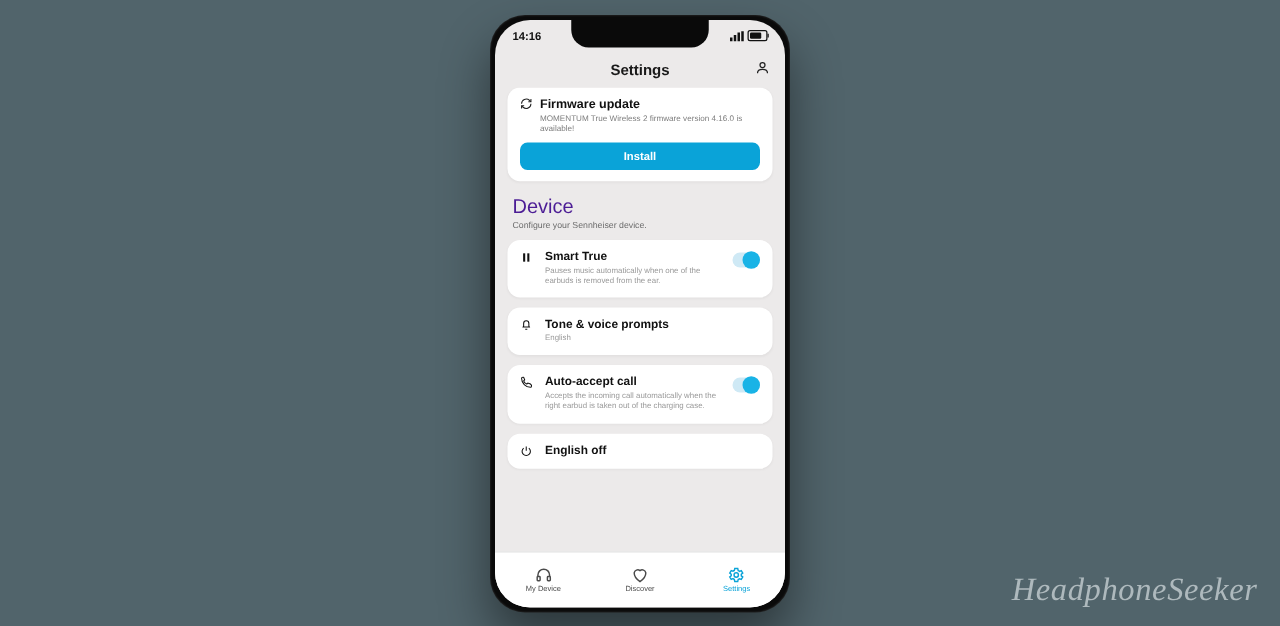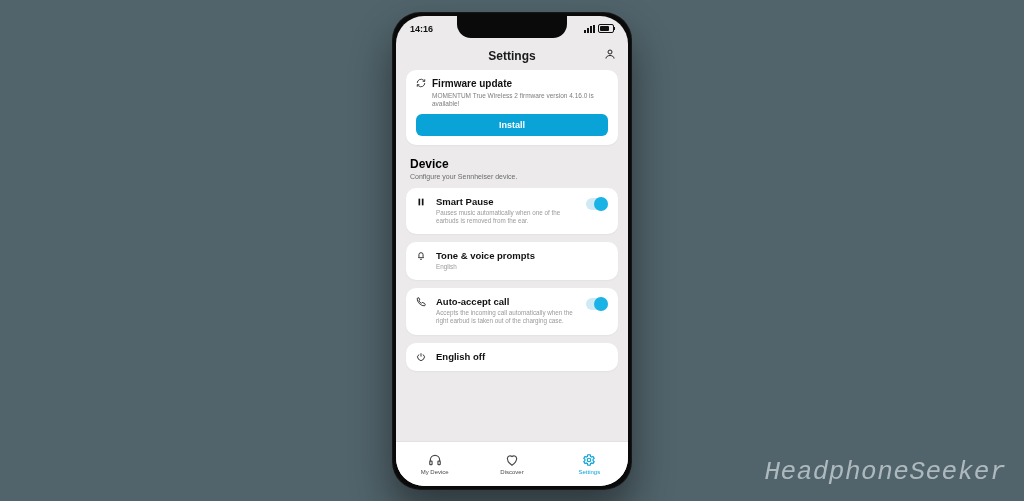--- a/index.html
+++ b/index.html
@@ -18,34 +18,34 @@
   .batt::before{content:"";position:absolute;left:1px;top:1px;width:9px;height:5px;background:#111;border-radius:1px}
   .header{display:flex;align-items:center;justify-content:center;height:28px;position:relative}
   .header h1{margin:0;font-size:12px;font-weight:700;color:#1a1a1a}
   .header .prof{position:absolute;right:12px;top:6px}
   .scroll{padding:0 10px 6px 10px;display:flex;flex-direction:column;gap:8px;height:calc(100% - 26px - 28px - 44px);overflow:hidden}
   .card{background:#fff;border-radius:10px;padding:8px 10px 9px 10px;box-shadow:0 1px 2px rgba(0,0,0,.04)}
   .firm-title{font-size:10px;font-weight:700;color:#111;display:flex;align-items:center;gap:6px}
   .firm-sub{font-size:6.5px;color:#7d7d7d;margin:3px 0 6px 16px;line-height:1.25}
   .install-btn{display:block;width:100%;background:#0aa3d8;color:#fff;border:none;border-radius:6px;font-size:9px;font-weight:600;padding:6px 0;text-align:center}
   .section-head{padding:4px 4px 0 4px}
-  .section-head .t{font-size:12px;font-weight:700;color:#000000}
+  .section-head .t{font-size:16px;font-weight:400;color:#4c1d95}
   .section-head .s{font-size:7px;color:#6c6c6c;margin-top:2px}
   .row{display:flex;align-items:flex-start;gap:8px}
   .row .ic{flex:0 0 12px;margin-top:1px}
   .row .txt{flex:1}
   .row .txt .rt{font-size:9.5px;font-weight:700;color:#111}
   .row .txt .rs{font-size:6.3px;color:#9a9a9a;line-height:1.3;margin-top:2px}
   .toggle{flex:0 0 22px;height:12px;background:#cfe9f5;border-radius:7px;position:relative;margin-top:2px}
   .toggle .knob{position:absolute;right:0;top:-1px;width:14px;height:14px;background:#19b3e6;border-radius:50%}
   .tabbar{position:absolute;bottom:0;left:0;right:0;height:44px;background:#fff;display:flex;border-top:1px solid #e2e2e2}
   .tab{flex:1;display:flex;flex-direction:column;align-items:center;justify-content:center;gap:2px;font-size:6px;color:#4a4a4a}
   .tab.active{color:#0aa3d8}
   .ic svg,.prof svg,.firm-title svg,.tab svg{display:block}
-  .watermark{position:absolute;right:18px;bottom:14px;color:#aeb9bd;font-family:Liberation Mono, monospace;font-size:26px;letter-spacing:.5px;font-style:italic}
+  .watermark{position:absolute;right:18px;bottom:14px;color:#aeb9bd;font-family:Liberation Serif, serif;font-size:26px;letter-spacing:.5px;font-style:italic}
 </style>
 </head>
 <body>
 
 <div class="phone-shell">
   <div class="phone-screen">
     <div class="notch"></div>
 
     <div class="status-bar">
       <span>14:16</span>
@@ -88,21 +88,21 @@
 
       <div class="card">
         <div class="row">
           <span class="ic">
             <svg width="10" height="10" viewBox="0 0 24 24" fill="#111">
                 <rect x="6" y="4" width="4" height="16"></rect>
                 <rect x="14" y="4" width="4" height="16"></rect>
               </svg>
           </span>
           <div class="txt">
-            <div class="rt">Smart Pause</div>
+            <div class="rt">Smart True</div>
             <div class="rs">Pauses music automatically when one of the earbuds is removed from the ear.</div>
           </div>
           <div class="toggle">
               <span class="knob"></span>
             </div>
         </div>
       </div>
 
       <div class="card">
         <div class="row">

